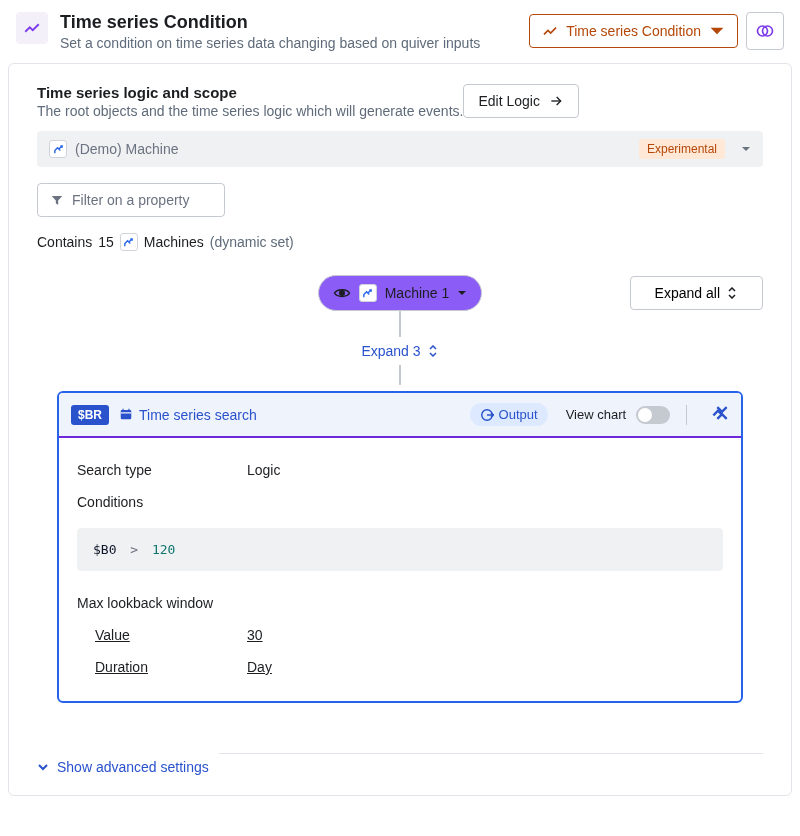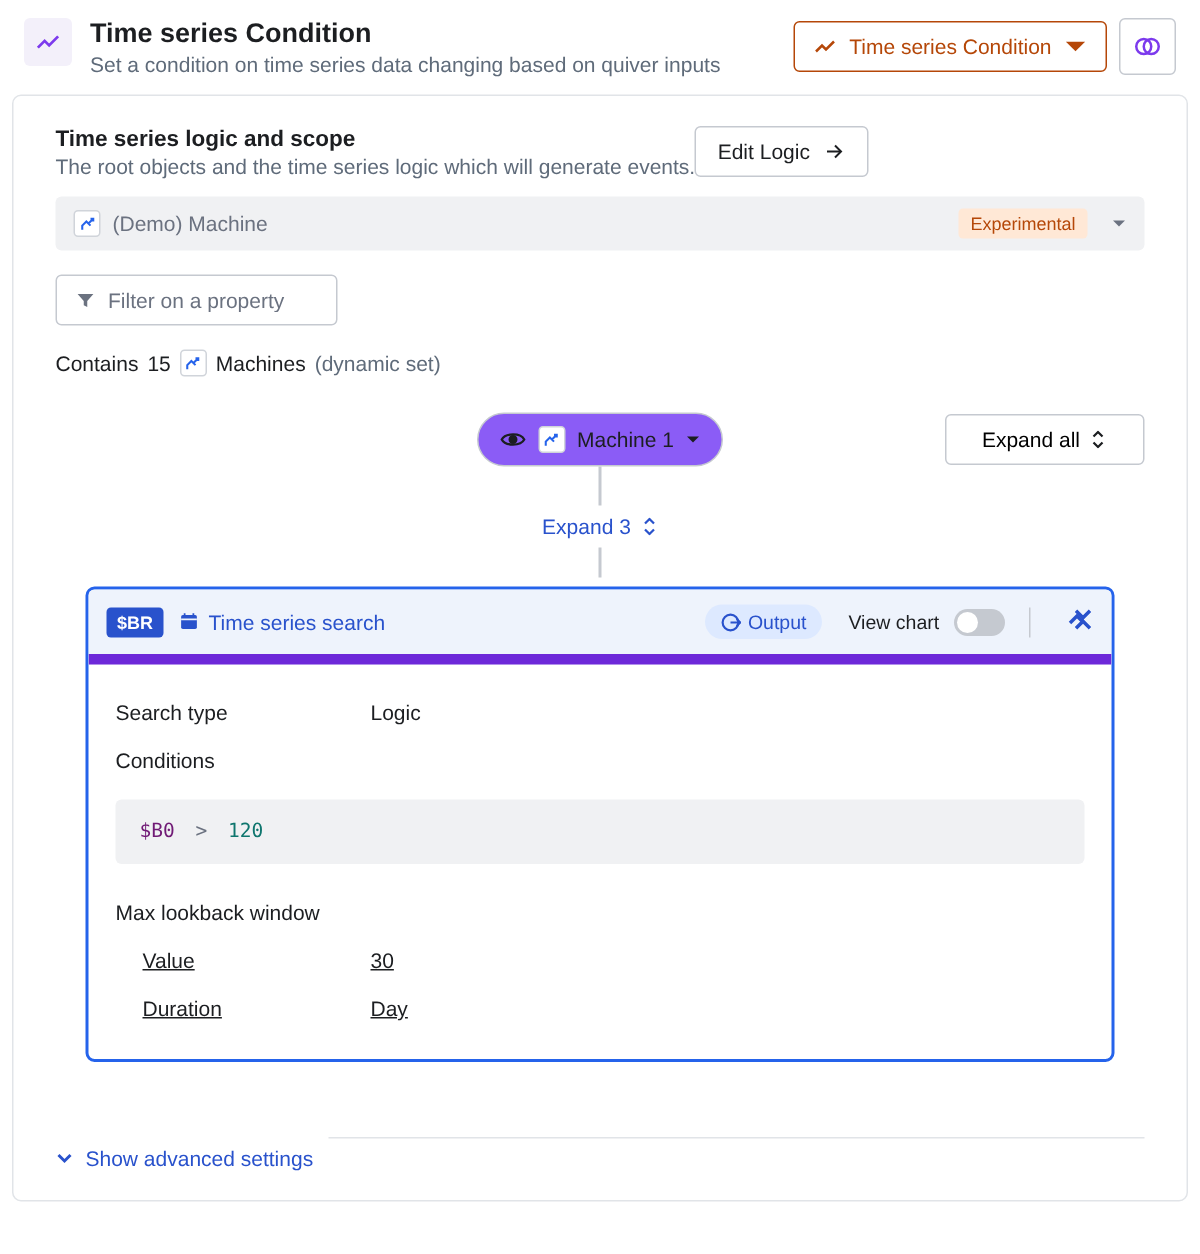--- a/index.html
+++ b/index.html
@@ -246,21 +246,21 @@
     }
     .ts-card {
       border: 2px solid #2563eb;
       border-radius: 6px;
       margin: 6px 20px 0 20px;
       text-align: left;
       overflow: hidden;
     }
     .ts-card-header {
       background: #eef3fc;
-      border-bottom: 7px solid #6d28d9;
+      border-bottom: 2px solid #6d28d9;
       padding: 10px 12px;
       display: flex;
       align-items: center;
       gap: 10px;
     }
     .tag-br {
       background: #2952cc;
       color: #fff;
       font-size: 12px;
       font-weight: 600;
@@ -337,21 +337,21 @@
       color: #1c1e21;
     }
     .code-block {
       background: #f0f1f3;
       border-radius: 4px;
       padding: 14px 16px;
       font-family: "SF Mono", Menlo, Consolas, monospace;
       font-size: 13px;
       margin: 10px 0 16px 0;
     }
-    .code-var { color: #701a75; }
+    .code-var { color: #0f172a; }
     .code-op { color: #6b7280; padding: 0 6px; }
     .code-num { color: #0f766e; }
     .indent-row {
       display: flex;
       padding: 8px 0 8px 18px;
       text-decoration: underline;
     }
     .indent-row .kv-label {
       width: 152px;
     }

